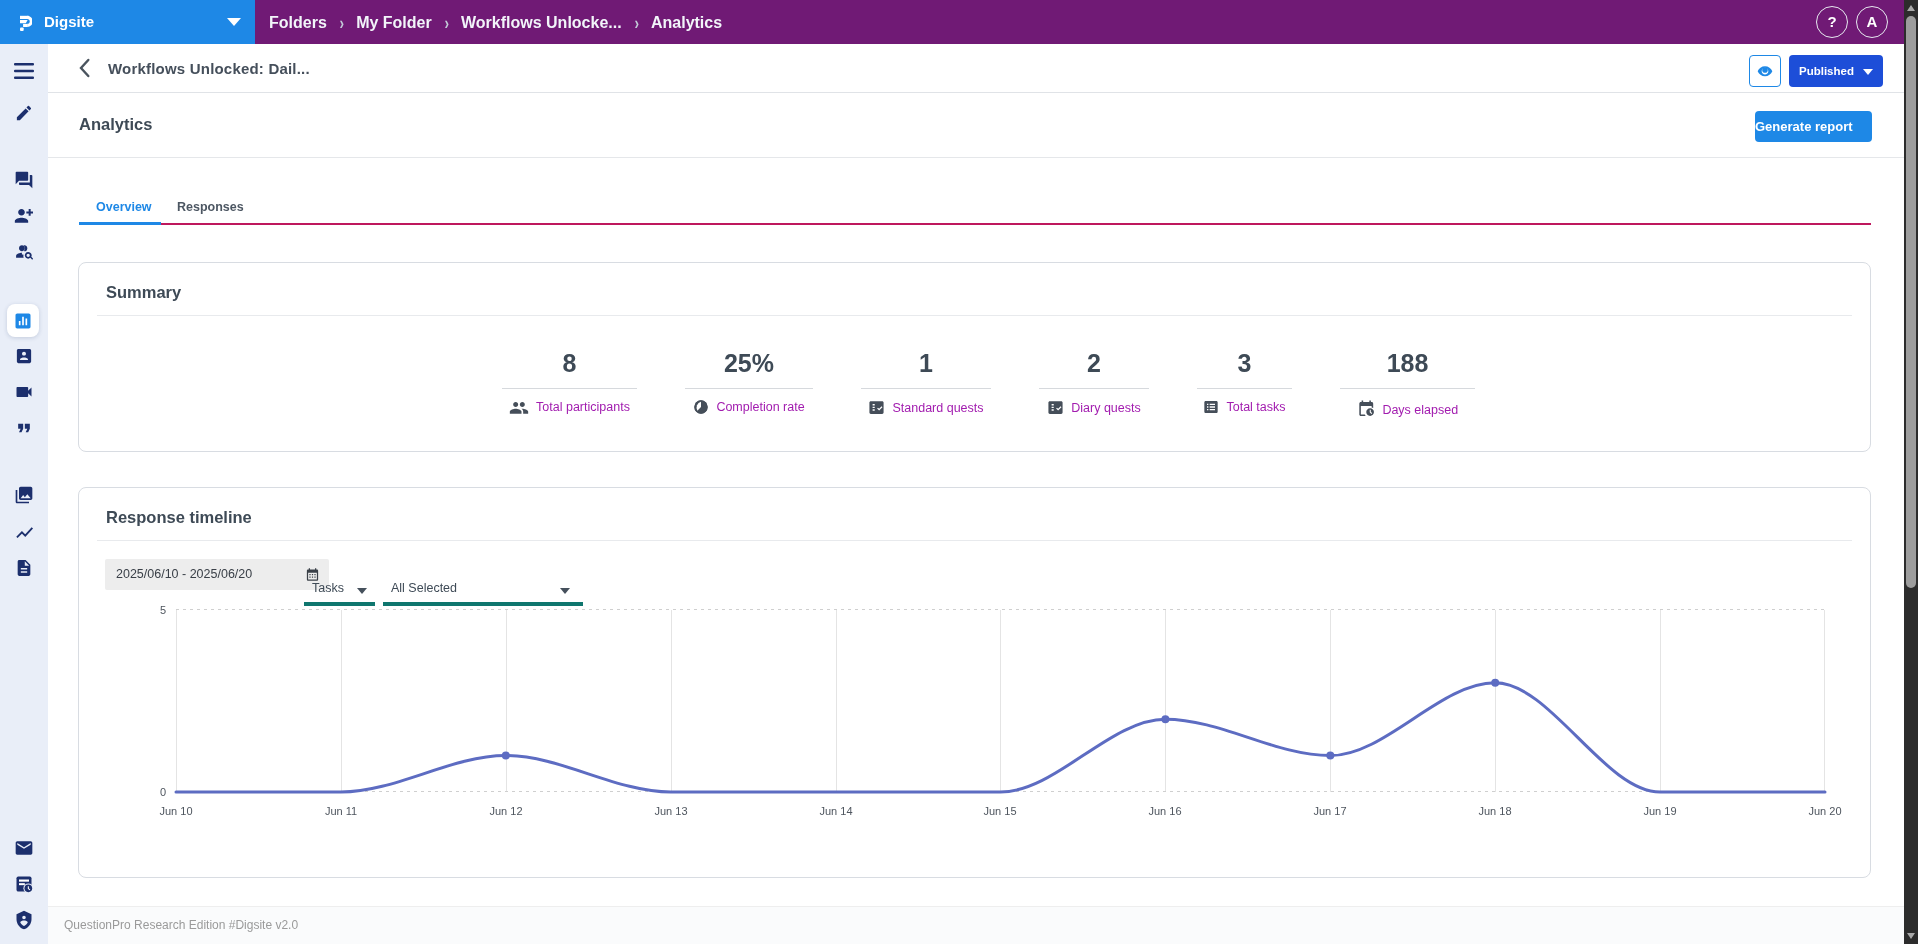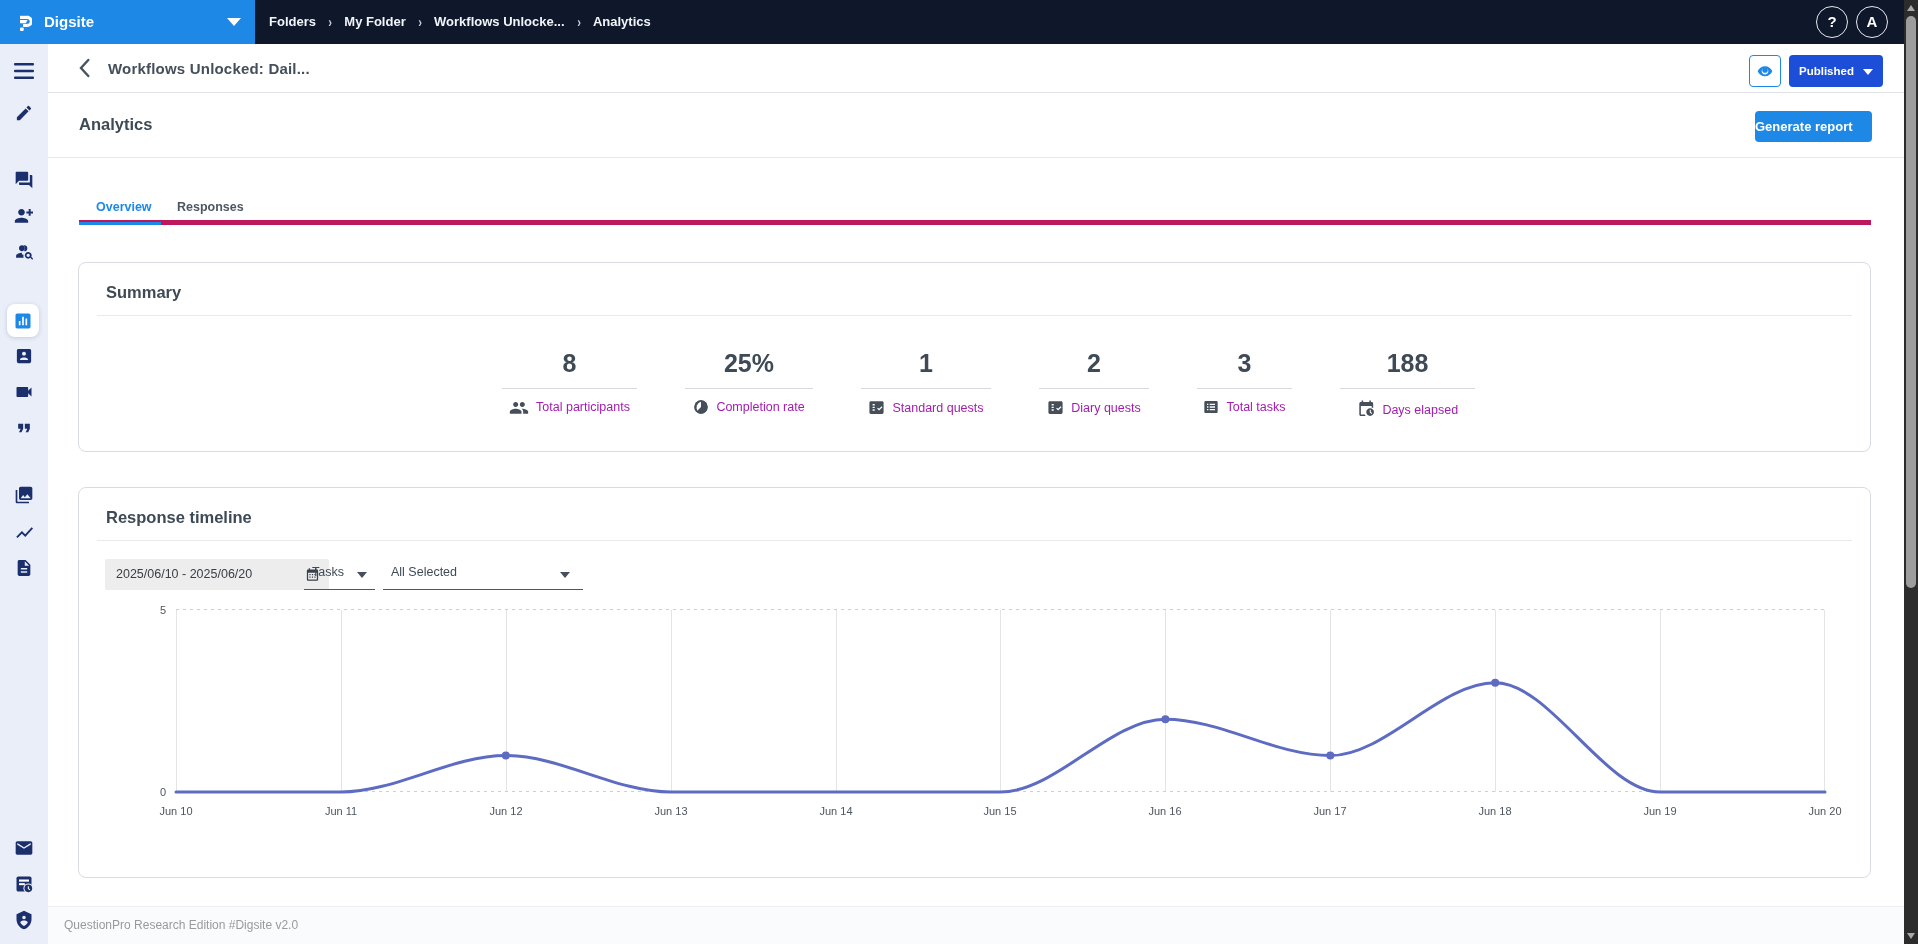--- a/index.html
+++ b/index.html
@@ -1,26 +1,26 @@
 <!DOCTYPE html>
 <html><head>
 <meta charset="utf-8">
 <style>
 * { margin:0; padding:0; box-sizing:border-box; }
 html,body { width:1918px; height:944px; overflow:hidden; background:#fff;
   font-family:"Liberation Sans", sans-serif; position:relative; }
 .abs { position:absolute; }
 
 
-#topbar { position:absolute; left:0; top:0; width:1918px; height:44px; background:#0f172a; }
+#topbar { position:absolute; left:0; top:0; width:1918px; height:44px; background:#701a75; }
 #logo { position:absolute; left:0; top:0; width:255px; height:44px; background:#1e88e6; }
 #logo .brand { position:absolute; left:44px; top:13px; color:#fff; font-size:15px; font-weight:700; }
 #logo .caret { position:absolute; left:227px; top:18px; width:0; height:0;
   border-left:7px solid transparent; border-right:7px solid transparent; border-top:8px solid #fff; }
-#crumbs { position:absolute; left:269px; top:14px; color:#f2f5fa; font-size:13px; font-weight:700; }
+#crumbs { position:absolute; left:269px; top:14px; color:#f2f5fa; font-size:16px; font-weight:700; }
 #crumbs span.sep { display:inline-block; margin:0 12px; color:#c3cad8; font-weight:700; transform:scale(.85,1.15); }
 .circbtn { position:absolute; top:6px; width:32px; height:32px; border:1px solid #e6e9ef; border-radius:50%;
   color:#fff; font-size:15px; font-weight:700; text-align:center; line-height:30px; }
 
 
 #sidebar { position:absolute; left:0; top:44px; width:48px; height:900px; background:#e9eef8; }
 .sic { position:absolute; left:50%; transform:translate(-50%,-50%); }
 #activebox { position:absolute; left:7px; top:260px; width:32px; height:33px; background:#fff; border-radius:8px; box-shadow:0 1px 4px rgba(30,50,100,.18); }
 
 
@@ -31,21 +31,21 @@
 #pubbtn { position:absolute; left:1741px; top:11px; width:94px; height:32px; background:#1d4ed8; border-radius:4px;
   color:#fff; font-size:11.5px; font-weight:700; line-height:32px; padding-left:10px; }
 #pubbtn .caret { position:absolute; right:10px; top:14px; width:0; height:0;
   border-left:5px solid transparent; border-right:5px solid transparent; border-top:6px solid #fff; }
 
 #anarow { position:absolute; left:48px; top:94px; width:1856px; height:64px; border-bottom:1px solid #e5e7ea; background:#fff; }
 #anarow .title { position:absolute; left:31px; top:21px; font-size:16.5px; font-weight:700; color:#3e4a56; }
 #genbtn { position:absolute; left:1707px; top:17px; width:117px; height:31px; background:#1e88e6; border-radius:4px;
   color:#fff; font-size:13px; font-weight:700; text-align:left; line-height:31px; }
 
-#tabs { position:absolute; left:79px; top:192px; width:1792px; height:33px; border-bottom:5px solid #be185d;text-align:right; }
+#tabs { position:absolute; left:79px; top:192px; width:1792px; height:33px; border-bottom:2px solid #be185d;text-align:right; }
 #tabs .tab { position:absolute; top:8px; font-size:12.5px; font-weight:700; }
 #tab1 { left:17px; color:#1e88e6; }
 #tab2 { left:98px; color:#4d5763; }
 #tabunder { position:absolute; left:0; top:30px; width:82px; height:3px; background:#1e88e6; }
 
 
 .card { position:absolute; left:78px; width:1793px; background:#fff; border:1px solid #d8dce2; border-radius:8px; }
 .card .ctitle { position:absolute; left:27px; top:20px; font-size:16.5px; font-weight:700; color:#3e4a56; }
 .card .cdiv { position:absolute; left:18px; right:18px; top:52px; height:1px; background:#e8eaed; }
 #sumcard { top:262px; height:190px; }
@@ -56,21 +56,21 @@
 .stat { display:inline-block; vertical-align:top; margin:0 24px; }
 .stat .num { font-size:25px; font-weight:700; color:#3e4a56; padding:0 2px 10px 2px; }
 .stat .line { height:1px; background:#d6d9dd; }
 .stat .lbl { margin-top:10px; font-size:12.5px; color:#a21caf; white-space:nowrap; }
 .stat .lbl svg { vertical-align:-4px; margin-right:7px; }
 
 
 #dateinp { position:absolute; left:26px; top:71px; width:224px; height:31px; background:#ededed; border-radius:2px;
   font-size:12.5px; color:#3a4048; line-height:31px; padding-left:11px; }
 #dateinp svg { position:absolute; right:9px; top:8px; }
-.sel { position:absolute; top:71px; height:31px; border-bottom:1px solid #0f766e; font-size:12.5px; color:#3e4a56; }
+.sel { position:absolute; top:87px; height:31px; border-bottom:4px solid #0f766e; font-size:12.5px; color:#3e4a56; }
 #sel1 { left:225px; width:71px; }
 #sel1 .st { position:absolute; left:8px; top:6px; }
 #sel2 { left:304px; width:200px; }
 #sel2 .st { position:absolute; left:8px; top:6px; }
 .sel .caret { position:absolute; width:0; height:0; border-left:5px solid transparent; border-right:5px solid transparent;
   border-top:6px solid #45505c; top:13px; }
 #sel1 .caret { right:8px; }
 #sel2 .caret { right:13px; }
 
 #chartwrap { position:absolute; left:0; top:0; }

